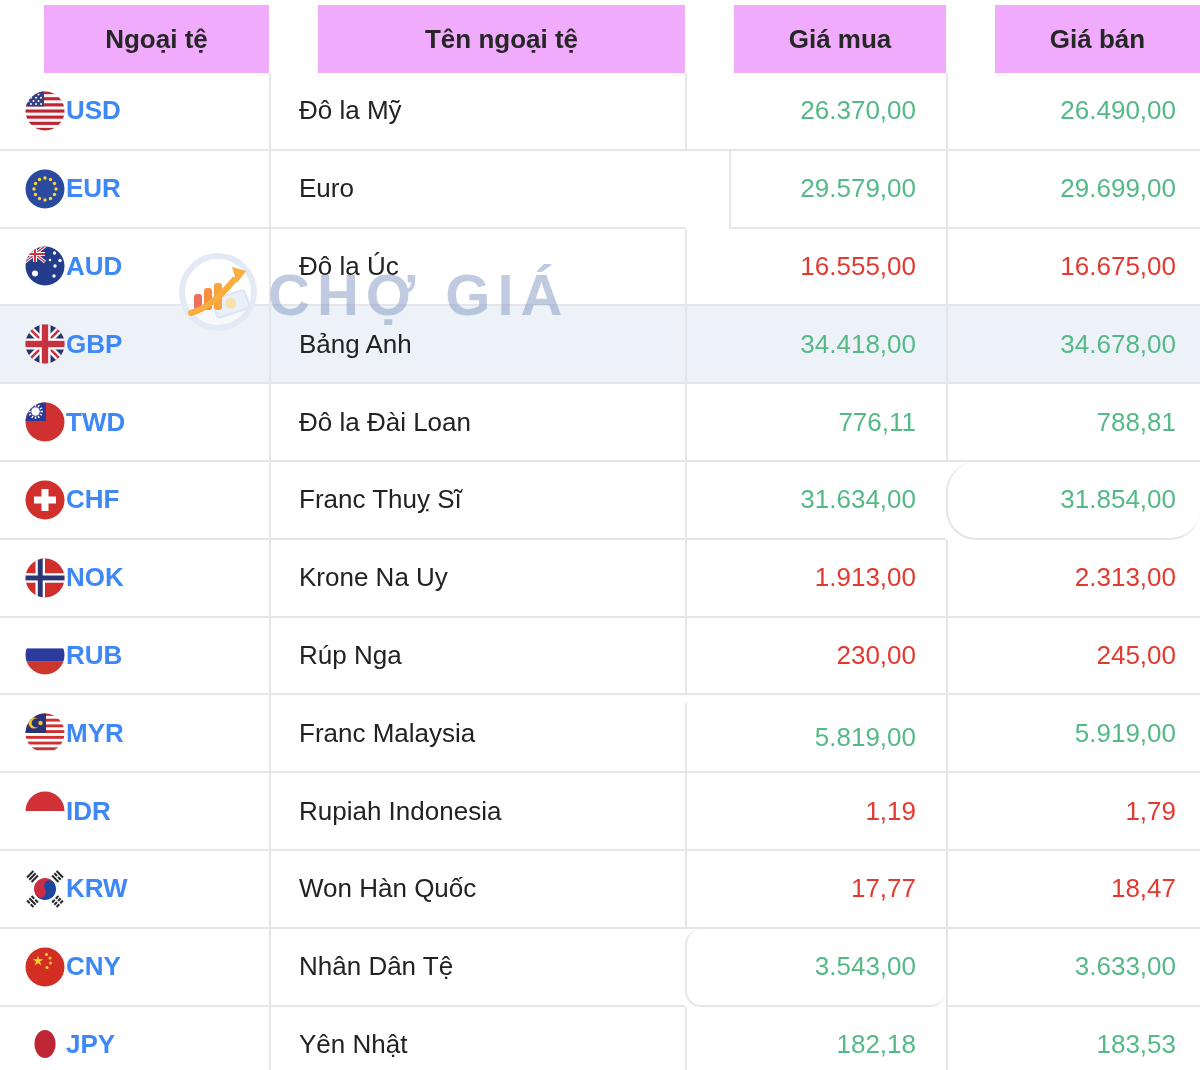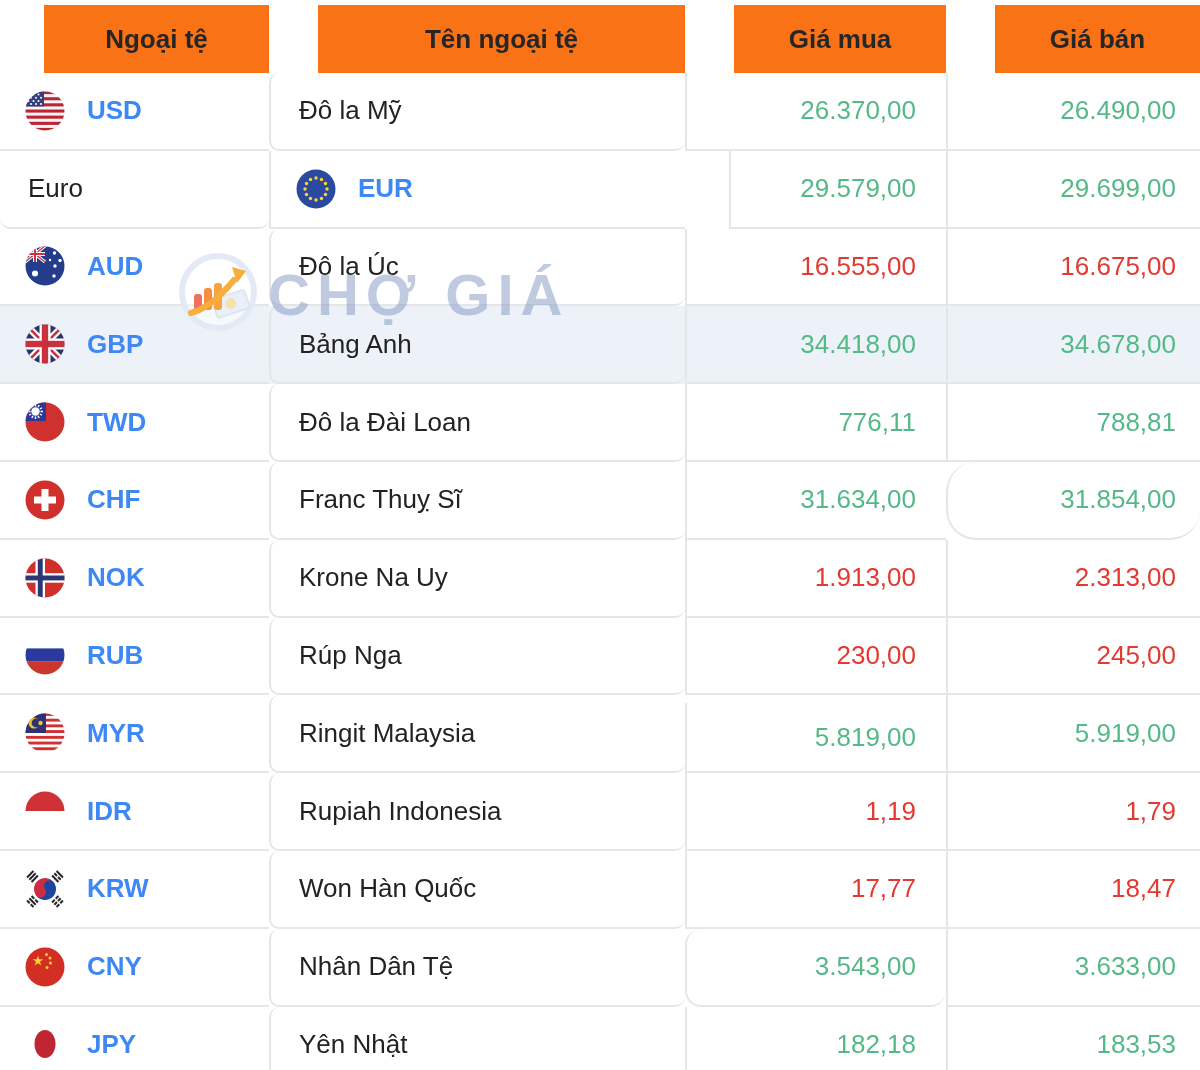--- a/index.html
+++ b/index.html
@@ -6,40 +6,40 @@
   .canvas {
     position:relative; width:1200px; height:1070px; overflow:hidden;
     background:#fff; font-family:"Liberation Sans", sans-serif;
   }
   
   .header-row {
     margin-top:5px; height:68px;
     display:grid; grid-template-columns:269px 416px 261px 254px;
   }
   .hcell {
-    background:#f97316; display:flex; align-items:center; justify-content:center;
+    background:#f0abfc; display:flex; align-items:center; justify-content:center;
     font-size:26px; font-weight:700; color:#262626; box-sizing:border-box;margin-left:44px;
   }
   .hcell + .hcell { border-left:5px solid #fff; }
   
   .row {
     display:grid; grid-template-columns:269px 416px 261px 254px;
     height:77.8px; background:#fff;
   }
   .cell {
     display:flex; align-items:center; box-sizing:border-box;
     border-bottom:2px solid #e6e6e8; font-size:26px; color:#222; background:inherit;
   }
   .cell + .cell { border-left:2px solid #e6e6e8; }
   .row.highlight { background:#edf2f9; }
-  .c-code { padding-left:25px; gap:22px; }
+  .c-code { padding-left:25px; gap:1px; }
   .flag { width:40px; height:40px; flex:none; display:inline-flex; }
   .flag svg { width:40px; height:40px; }
   .code { color:#3e88f5; font-weight:700; font-size:26px; cursor:pointer; }
-  .c-name { padding-left:28px;border-radius:10px; }
+  .c-name { padding-left:28px; }
   .c-buy  { justify-content:flex-end; padding-right:30px; }
   .c-sell { justify-content:flex-end; padding-right:24px; }
   
   .watermark {
     position:absolute; top:250px; left:176px; display:flex; align-items:center;
     pointer-events:none; z-index:5;
   }
   .wm-text {
     font-size:58px; font-weight:800; letter-spacing:7px;
     color:rgba(134,154,196,0.52); margin-left:8px; white-space:nowrap;
@@ -98,21 +98,20 @@
     </svg>
           </span>
         <span class="code">USD</span>
       </div>
       <div class="cell c-name">Đô la Mỹ</div>
       <div class="cell c-buy" style="color: rgb(85, 185, 135);">26.370,00</div>
       <div class="cell c-sell" style="color: rgb(85, 185, 135);">26.490,00</div>
     </div>
 
     <div class="row">
-      <div class="cell c-name">Euro</div>
       <div class="cell c-code">
         <span class="flag">
             <svg viewBox="0 0 40 40">
       <circle cx="20" cy="20" r="19.5" fill="#2a4aa0"></circle>
       <g fill="#ffd42e">
         <circle cx="20" cy="9" r="1.7"></circle>
                 <circle cx="25.5" cy="10.5" r="1.7"></circle>
                 <circle cx="29.5" cy="14.5" r="1.7"></circle>
         <circle cx="31" cy="20" r="1.7"></circle>
                 <circle cx="29.5" cy="25.5" r="1.7"></circle>
@@ -121,20 +120,21 @@
                 <circle cx="14.5" cy="29.5" r="1.7"></circle>
                 <circle cx="10.5" cy="25.5" r="1.7"></circle>
         <circle cx="9" cy="20" r="1.7"></circle>
                 <circle cx="10.5" cy="14.5" r="1.7"></circle>
                 <circle cx="14.5" cy="10.5" r="1.7"></circle>
       </g>
     </svg>
           </span>
         <span class="code">EUR</span>
       </div>
+      <div class="cell c-name">Euro</div>
       <div class="cell c-buy" style="color: rgb(85, 185, 135); margin-left: 44px;">29.579,00</div>
       <div class="cell c-sell" style="color: rgb(85, 185, 135);">29.699,00</div>
     </div>
 
     <div class="row">
       <div class="cell c-code">
         <span class="flag">
             <svg viewBox="0 0 40 40">
       <defs>
                 <clipPath id="clip-aud">
@@ -323,21 +323,21 @@
         </g>
         <rect width="21" height="20" fill="#2a3377"></rect>
         <circle cx="9" cy="10" r="5.5" fill="#f7c427"></circle>
         <circle cx="11" cy="10" r="4.4" fill="#2a3377"></circle>
         <circle cx="15.5" cy="10" r="2.2" fill="#f7c427"></circle>
       </g>
     </svg>
           </span>
         <span class="code">MYR</span>
       </div>
-      <div class="cell c-name">Ringit Malaysia</div>
+      <div class="cell c-name">Franc Malaysia</div>
       <div class="cell c-buy" style="color: rgb(85, 185, 135); margin-top: 8px;">5.819,00</div>
       <div class="cell c-sell" style="color: rgb(85, 185, 135);">5.919,00</div>
     </div>
 
     <div class="row">
       <div class="cell c-code">
         <span class="flag">
             <svg viewBox="0 0 40 40">
       <defs>
                 <clipPath id="clip-idr">

